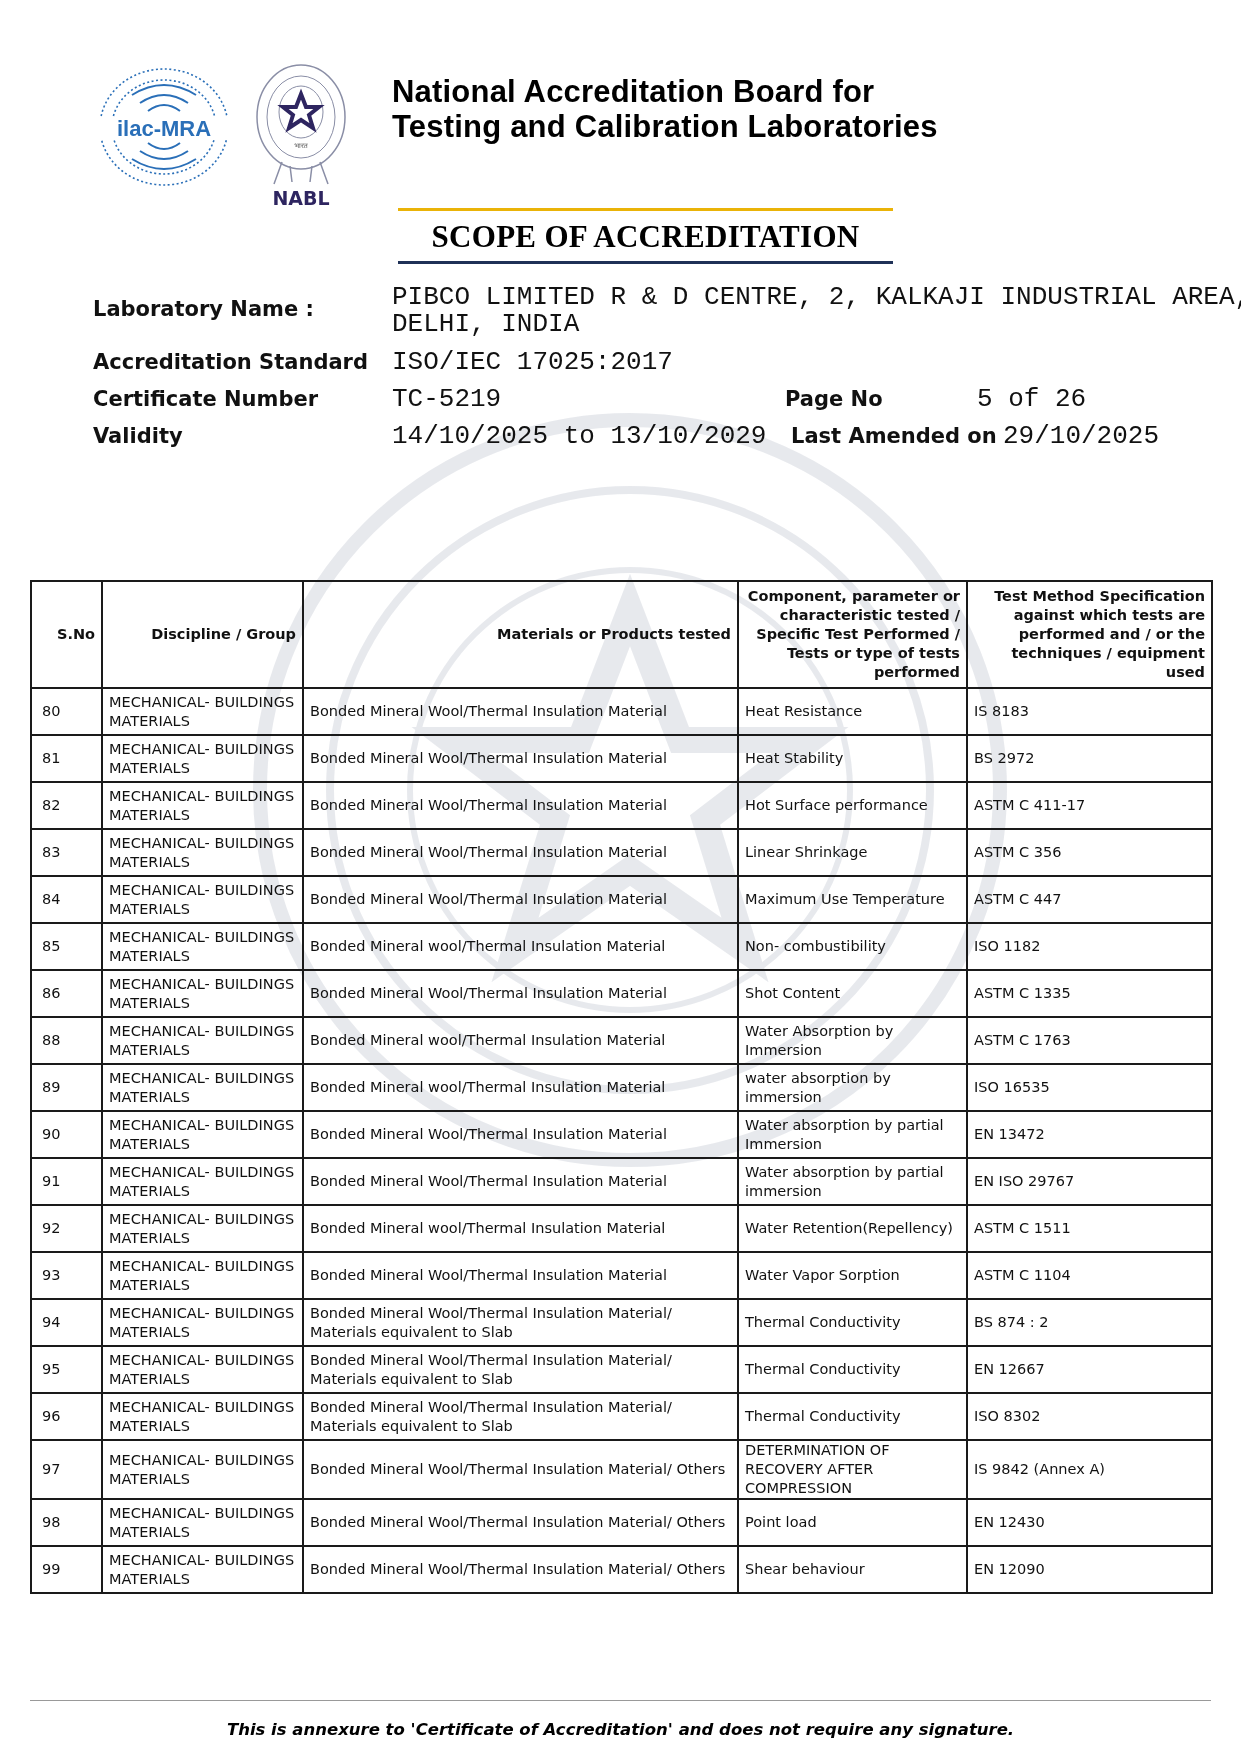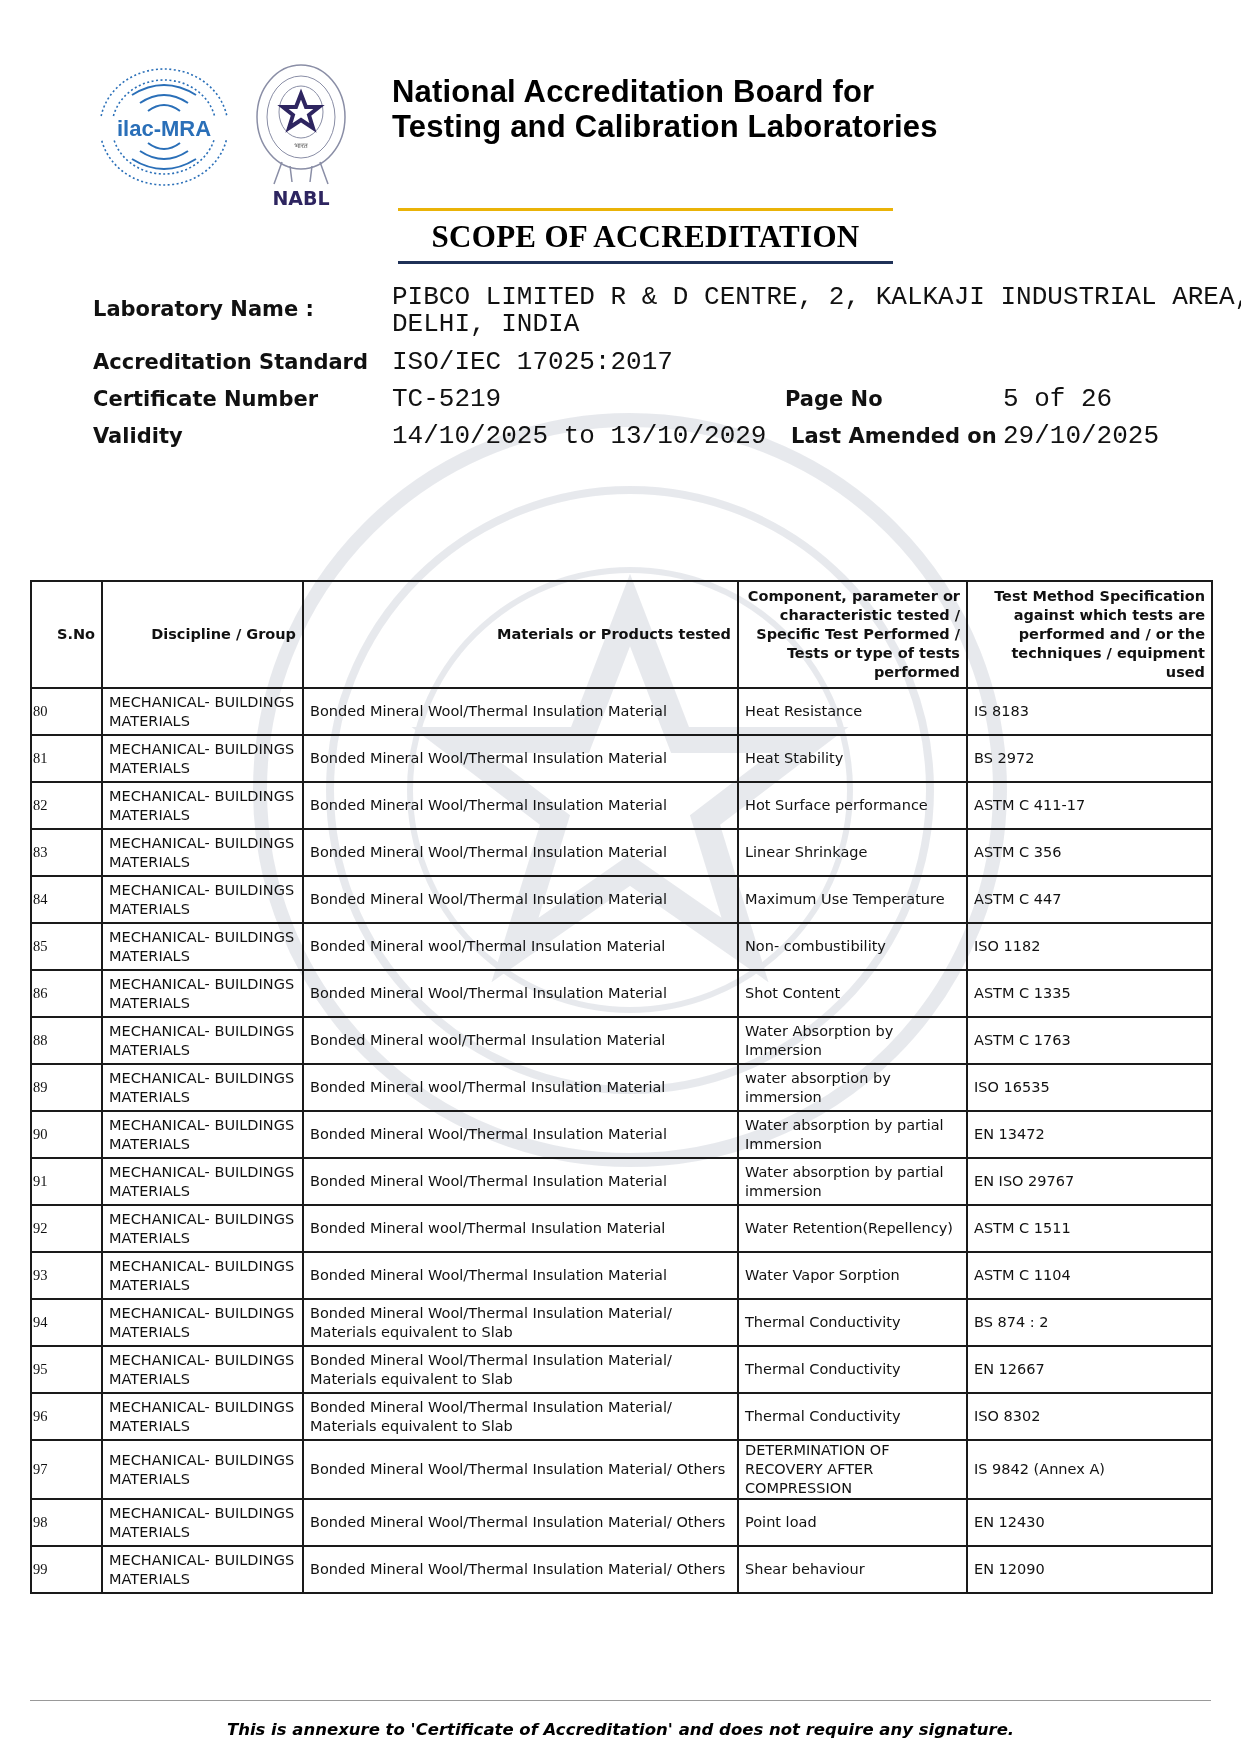--- a/index.html
+++ b/index.html
@@ -19,21 +19,21 @@
   .scope-title { position: absolute; left: 0; right: 0; top: 8px; text-align: center; font-family: "Liberation Serif", serif; font-weight: bold; font-size: 31px; letter-spacing: 0.3px; color: #000; }
 
   .info-label { font-family: "DejaVu Sans", sans-serif; font-weight: bold; font-size: 21px; color: #111; white-space: nowrap; }
   .info-value { font-family: Liberation Mono, monospace; font-size: 26px; color: #111; white-space: nowrap; line-height: 27px; }
 
   
   .scope-table { position: absolute; left: 30px; top: 580px; border-collapse: collapse; table-layout: fixed; width: 1181px; }
   .scope-table th, .scope-table td { border: 2.5px solid #1a1a1a; vertical-align: middle; }
   .scope-table th { font-family: "DejaVu Sans", sans-serif; font-weight: bold; font-size: 14.5px; line-height: 19px; text-align: right; padding: 2px 6px; height: 101px; }
   .scope-table td { font-family: "DejaVu Sans", sans-serif; font-size: 14.5px; line-height: 19px; padding: 0 6px; height: 45px; text-align: left; }
-  .scope-table td.sno { padding-left: 1px; font-family: Liberation Serif, serif; }
+  .scope-table td.sno { padding-left: 10px; }
 
   .footer-rule { left: 30px; top: 1700px; width: 1181px; height: 0; border-top: 1.5px solid #999; }
   .footer-text { left: 0; width: 1241px; top: 1720px; text-align: center; font-family: "DejaVu Sans", sans-serif; font-weight: bold; font-style: italic; font-size: 16.5px; color: #000; }
 </style>
 </head>
 <body>
 
 <svg class="watermark" viewBox="0 0 760 760">
   <circle cx="380" cy="380" r="370" fill="none" stroke="#1f3157" stroke-width="14"></circle>
   <circle cx="380" cy="380" r="300" fill="none" stroke="#1f3157" stroke-width="8"></circle>
@@ -86,21 +86,21 @@
   <div>PIBCO LIMITED R &amp; D CENTRE, 2, KALKAJI INDUSTRIAL AREA, NEW DELHI,</div>
   <div>DELHI, INDIA</div>
 </div>
 
 <div class="abs info-label" style="left:93px; top:350px;">Accreditation Standard</div>
 <div class="abs info-value" style="left:392px; top:349px;">ISO/IEC 17025:2017</div>
 
 <div class="abs info-label" style="left:93px; top:387px;">Certificate Number</div>
 <div class="abs info-value" style="left:392px; top:386px;">TC-5219</div>
 <div class="abs info-label" style="left:785px; top:387px;">Page No</div>
-<div class="abs info-value" style="left:1003px; top:386px;text-align:center;">5 of 26</div>
+<div class="abs info-value" style="left:977px; top:386px;text-align:center;">5 of 26</div>
 
 <div class="abs info-label" style="left:93px; top:424px;">Validity</div>
 <div class="abs info-value" style="left:392px; top:423px;">14/10/2025 to 13/10/2029</div>
 <div class="abs info-label" style="left:785px; top:424px;margin-left:6px;">Last Amended on</div>
 <div class="abs info-value" style="left:1003px; top:423px;">29/10/2025</div>
 
 <table class="scope-table">
   <colgroup>
     <col style="width:71px">
     <col style="width:201px">

